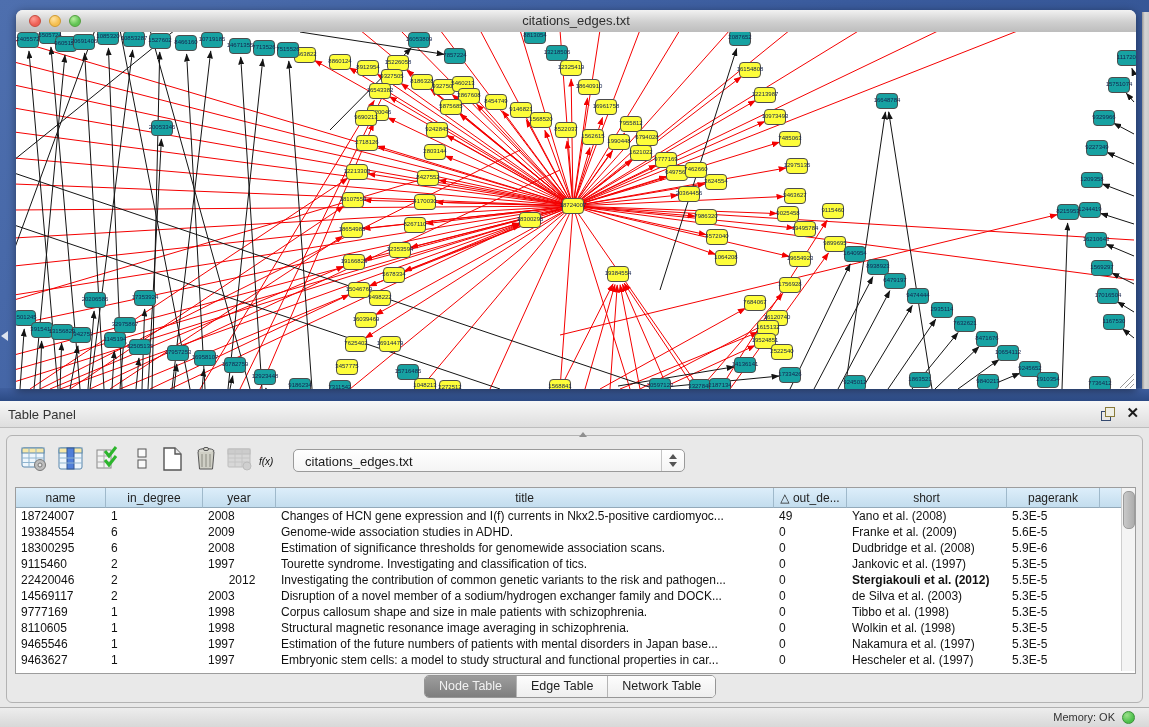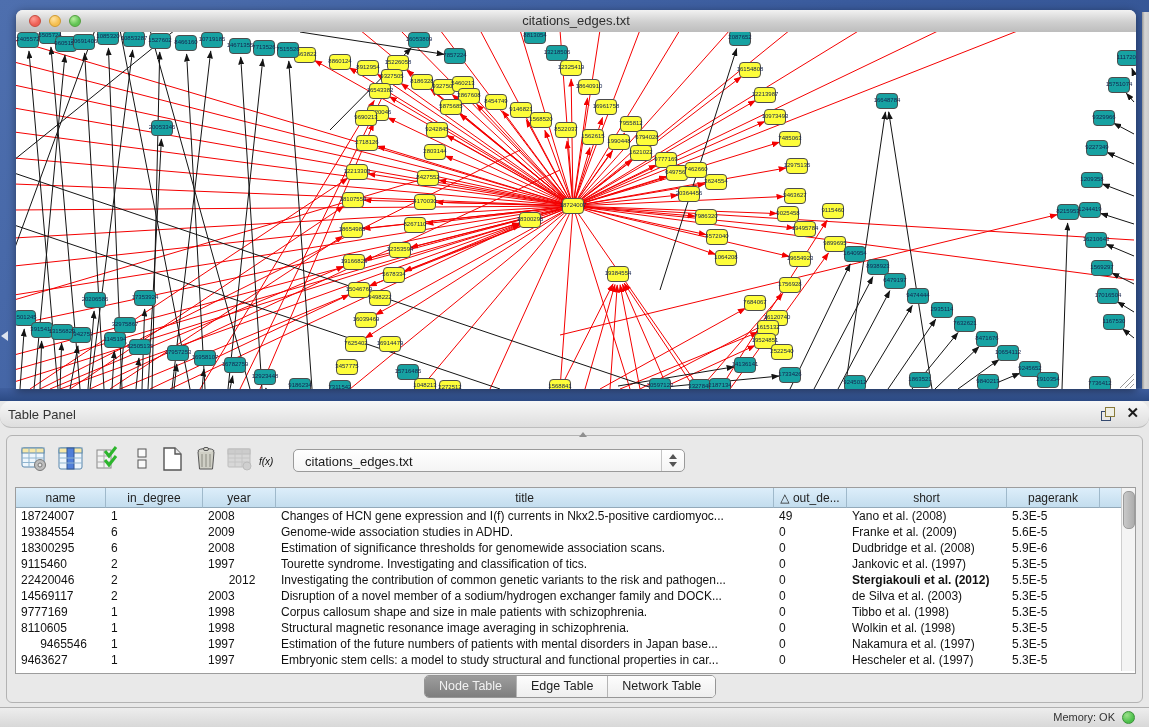--- a/index.html
+++ b/index.html
@@ -26,21 +26,21 @@
   .tl{position:absolute;top:5px;width:12px;height:12px;border-radius:50%;box-sizing:border-box;}
   #tl-close{left:13px;background:radial-gradient(circle at 35% 30%,#ff9d94,#ee6055 60%);border:1px solid #c64a3e;}
   #tl-min{left:33px;background:radial-gradient(circle at 35% 30%,#ffe2a0,#f5bf4f 60%);border:1px solid #d0992f;}
   #tl-zoom{left:53px;background:radial-gradient(circle at 35% 30%,#b8ef9e,#61c454 60%);border:1px solid #53a03f;}
   #win-title{position:absolute;left:0;right:0;top:3px;text-align:center;
              font-size:13px;color:#2e2e2e;}
   #net-svg{position:absolute;left:0;top:22px;width:1120px;height:357px;background:#fff;}
   
   #table-panel{position:absolute;left:0;top:401px;width:1149px;height:306px;background:#e8e8e8;}
   #panel-header{position:absolute;left:0;top:0;width:100%;height:26px;
-                background:linear-gradient(#f7f7f7,#dedede);border-bottom:1px solid #bdbdbd;border-radius:11px;}
+                background:linear-gradient(#f7f7f7,#dedede);border-bottom:1px solid #bdbdbd;}
   #panel-title{position:absolute;left:8px;top:6px;font-size:13px;color:#333;}
   #float-icon{position:absolute;right:34px;top:6px;width:14px;height:14px;cursor:default;}
   #float-icon .sq1{position:absolute;left:0;top:4px;width:8px;height:8px;border:1px solid #34496e;background:#e8e8e8;}
   #float-icon .sq2{position:absolute;left:4px;top:0;width:8px;height:8px;border:1px solid #8a7b3a;background:#efefe6;}
   #close-icon{position:absolute;right:10px;top:3px;font-size:15px;font-weight:bold;color:#1a1a1a;}
   #panel-body{position:absolute;left:6px;top:34px;width:1135px;height:266px;
               border:1px solid #b3b3b3;border-radius:6px;background:#e9e9e9;}
   #splitter-chevron{position:absolute;left:572px;top:-4px;width:0;height:0;
                     border-left:4px solid transparent;border-right:4px solid transparent;
                     border-bottom:5px solid #8f8f8f;}
@@ -1011,21 +1011,21 @@
             <div class="trow">
               <div class="tcell" style="width: 90px;">8110605</div>
               <div class="tcell" style="width: 97px;">1</div>
               <div class="tcell" style="width: 73px;">1998</div>
               <div class="tcell" style="width: 498px;">Structural magnetic resonance image averaging in schizophrenia.</div>
               <div class="tcell" style="width: 73px;">0</div>
               <div class="tcell" style="width: 160px;">Wolkin et al. (1998)</div>
               <div class="tcell" style="width: 93px;">5.3E-5</div>
             </div>
             <div class="trow">
-              <div class="tcell" style="width: 90px; text-align: center;">9465546</div>
+              <div class="tcell" style="width: 90px;">9465546</div>
               <div class="tcell" style="width: 97px;">1</div>
               <div class="tcell" style="width: 73px;">1997</div>
               <div class="tcell" style="width: 498px;">Estimation of the future numbers of patients with mental disorders in Japan base...</div>
               <div class="tcell" style="width: 73px;">0</div>
               <div class="tcell" style="width: 160px;">Nakamura et al. (1997)</div>
               <div class="tcell" style="width: 93px;">5.3E-5</div>
             </div>
             <div class="trow">
               <div class="tcell" style="width: 90px;">9463627</div>
               <div class="tcell" style="width: 97px;">1</div>

